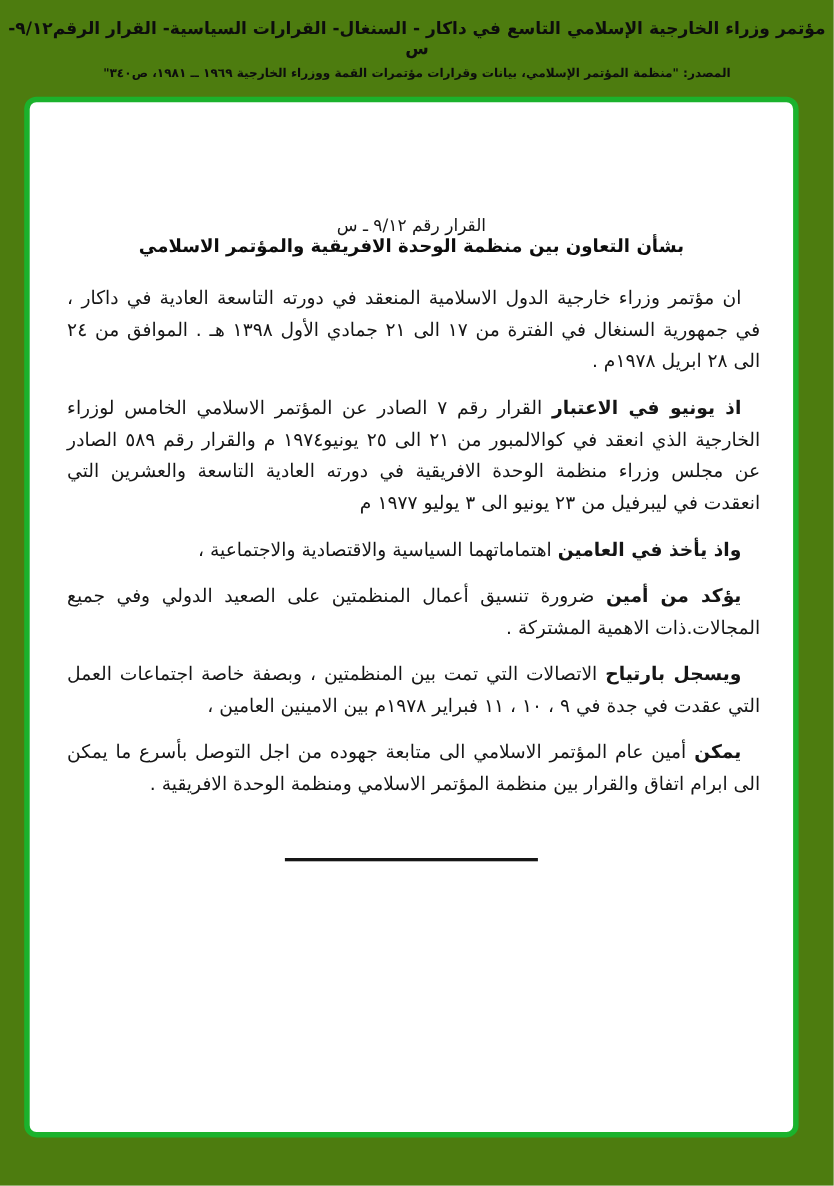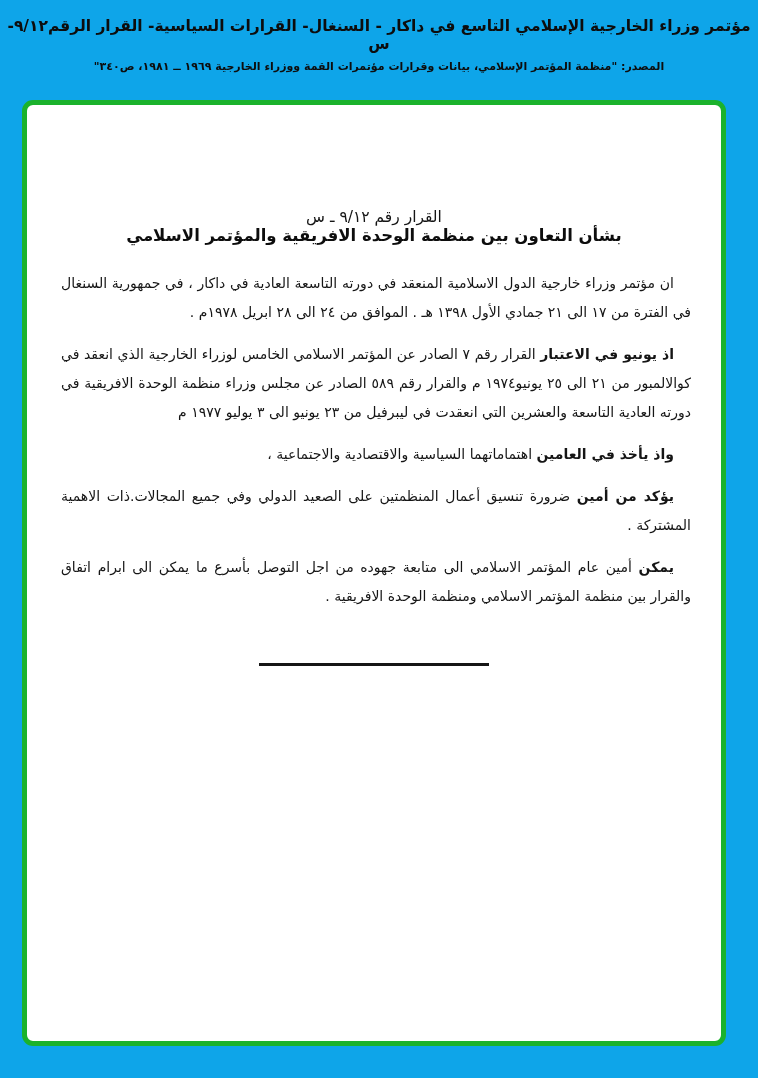--- a/index.html
+++ b/index.html
@@ -4,21 +4,21 @@
 <style>
   html, body {
     margin: 0;
     padding: 0;
     background: #ffffff;
   }
   .page {
     position: relative;
     width: 758px;
     height: 1078px;
-    background: #0ea5e9;
+    background: #4d7c0f;
     direction: rtl;
     font-family: "DejaVu Sans", sans-serif;
     color: #151515;
     overflow: hidden;
   }
   .hdr-title {
     padding-top: 17px;
     text-align: center;
     font-weight: bold;
     font-size: 15.5px;
@@ -28,21 +28,21 @@
   .hdr-source {
     margin-top: 7px;
     text-align: center;
     font-weight: bold;
     font-size: 11px;
     color: #0d0d0d;
   }
   .doc-frame {
     position: absolute;
     left: 22px;
-    top: 100px;
+    top: 88px;
     width: 694px;  
     height: 936px; 
     border: 5px solid #1bb22c;
     border-radius: 11px;
     background: #ffffff;
     box-sizing: content-box;
   }
   .res-no {
     margin-top: 103px;
     text-align: center;
@@ -50,21 +50,21 @@
     color: #151515;
   }
   .res-subject {
     text-align: center;
     font-size: 16.5px;
     font-weight: bold;
     color: #0d0d0d;
   }
   .body-text {
     margin: 24px 30px 12px 34px;
-    font-size: 14px;
+    font-size: 17px;
     line-height: 29px;
     text-align: justify;
     text-justify: inter-word;
   }
   .body-text p {
     margin: 0 0 13px 0;
     text-indent: 17px;
   }
   .body-text b {
     font-weight: bold;
@@ -96,20 +96,21 @@
 
       <p><b></b><span>ان مؤتمر وزراء خارجية الدول الاسلامية المنعقد في دورته التاسعة العادية في داكار ، في جمهورية السنغال في الفترة من ١٧ الى ٢١ جمادي الأول ١٣٩٨ هـ . الموافق من ٢٤ الى ٢٨ ابريل ١٩٧٨م .</span></p>
 
       <p><b>اذ يونيو في الاعتبار</b><span> القرار رقم ٧ الصادر عن المؤتمر الاسلامي الخامس لوزراء الخارجية الذي انعقد في كوالالمبور من ٢١ الى ٢٥ يونيو١٩٧٤ م والقرار رقم ٥٨٩ الصادر عن مجلس وزراء منظمة الوحدة الافريقية في دورته العادية التاسعة والعشرين التي انعقدت في ليبرفيل من ٢٣ يونيو الى ٣ يوليو ١٩٧٧ م</span></p>
 
 
       <p><b>واذ يأخذ في العامين</b><span> اهتماماتهما السياسية والاقتصادية والاجتماعية ،</span></p>
 
       <p><b>يؤكد من أمين</b><span> ضرورة تنسيق أعمال المنظمتين على الصعيد الدولي وفي جميع المجالات.ذات الاهمية المشتركة .</span></p>
 
+      <p><b>ويسجل بارتياح</b><span> الاتصالات التي تمت بين المنظمتين ، وبصفة خاصة اجتماعات العمل التي عقدت في جدة في ٩ ، ١٠ ، ١١ فبراير ١٩٧٨م بين الامينين العامين ،</span></p>
 
       <p><b>يمكن</b><span> أمين عام المؤتمر الاسلامي الى متابعة جهوده من اجل التوصل بأسرع ما يمكن الى ابرام اتفاق والقرار بين منظمة المؤتمر الاسلامي ومنظمة الوحدة الافريقية .</span></p>
 
     </div>
 
     <div class="end-rule"></div>
 
   </div>
 
 </div>

